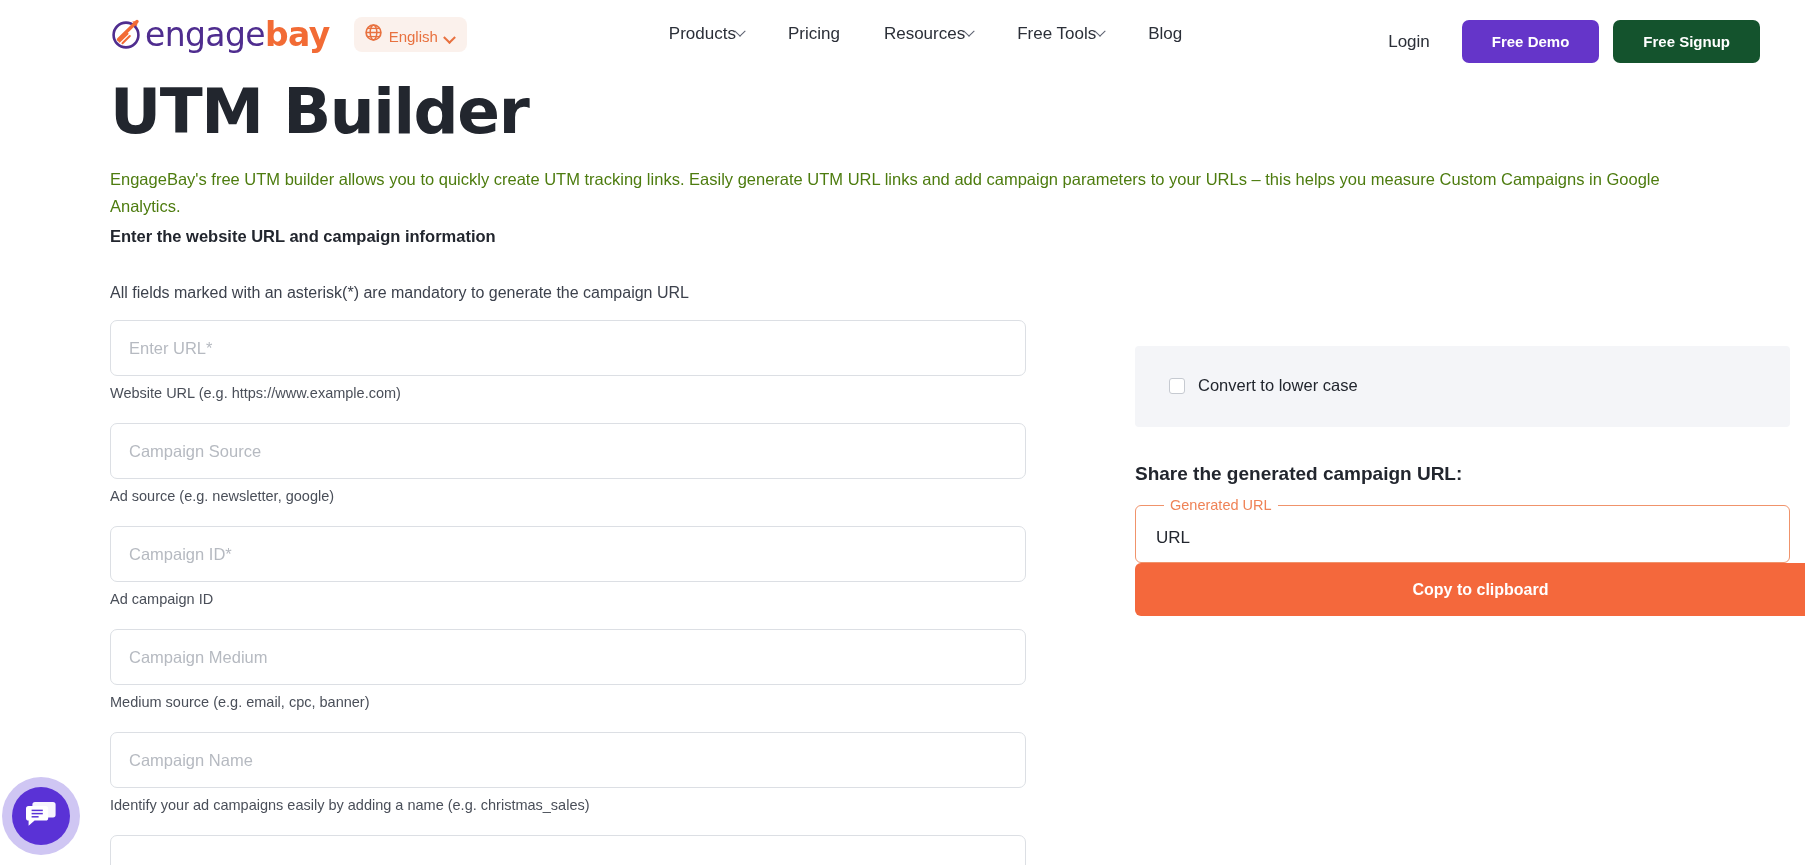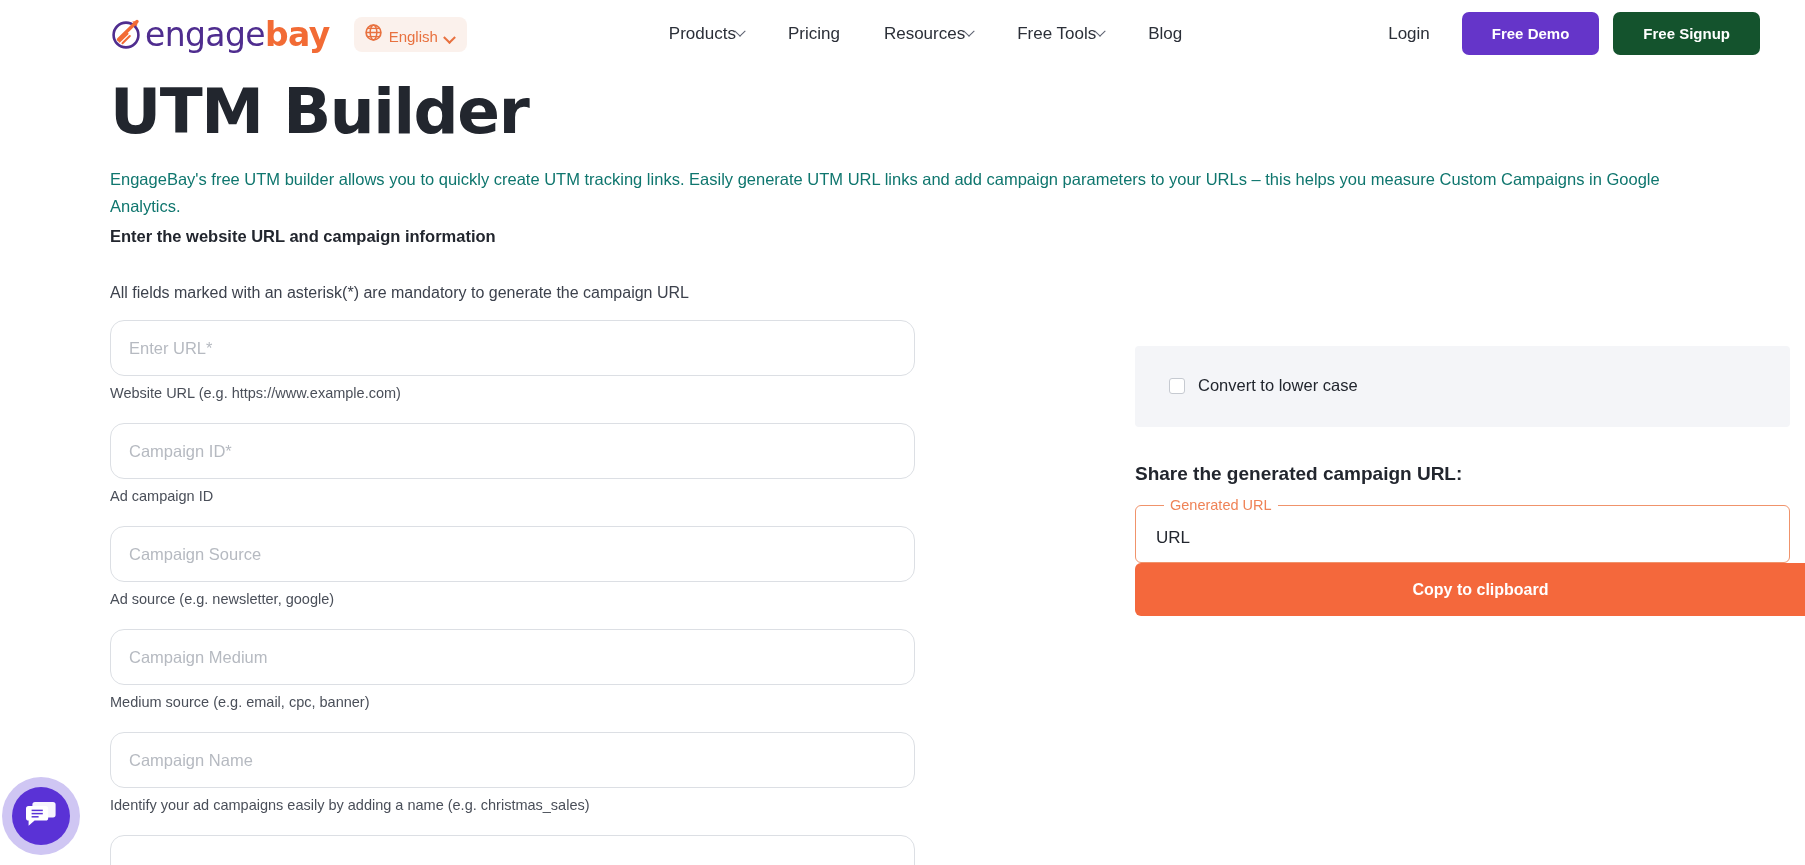--- a/index.html
+++ b/index.html
@@ -92,21 +92,21 @@
     align-items: center;
     padding: 0 22px;
     font-size: 17px;
     color: #2b2f38;
     cursor: pointer;
     white-space: nowrap;
   }
   .header-actions {
     position: absolute;
     right: 45px;
-    top: 12px;
+    top: 20px;
     display: flex;
     align-items: center;
     gap: 14px;
   }
   .btn-login {
     font-size: 17px;
     color: #2b2f38;
     padding: 0 18px;
     cursor: pointer;
   }
@@ -142,21 +142,21 @@
     font-size: 63px;
     font-weight: 700;
     letter-spacing: -1.4px;
     margin: 7px 0 18px 0;
     color: #22262e;
     font-family: "DejaVu Sans", sans-serif;
   }
   .intro {
     font-size: 16.5px;
     line-height: 1.62;
-    color: #0f766e;
+    color: #4d7c0f;
     max-width: 1630px;
     margin: 12px 0 4px 0;
   }
   .intro-strong {
     font-size: 16.5px;
     font-weight: 700;
     color: #22262e;
     margin: 0 0 4px 0;
     line-height: 1.62;
   }
@@ -170,24 +170,24 @@
   .col-right { width: 655px; flex: 0 0 655px; margin-left: 220px; }
 
   .mandatory-note {
     font-size: 16px;
     color: #3d424d;
     margin: 0 0 18px 0;
   }
 
   .field-block { margin-bottom: 8px; }
   .txt-input {
-    width: 805px;
+    width: 916px;
     height: 56px;
     border: 1px solid #dcdfe4;
-    border-radius: 14px;
+    border-radius: 7px;
     background: #fff;
     font-size: 16.5px;
     color: #22262e;
     padding: 0 18px;
     outline: none;
     font-family: "Liberation Sans", sans-serif;
   }
   .txt-input::placeholder { color: #b6bac1; }
   .field-help {
     font-size: 14.5px;
@@ -361,27 +361,27 @@
 
     <div class="col-left">
       <p class="mandatory-note">All fields marked with an asterisk(*) are mandatory to generate the campaign URL</p>
 
       <div class="field-block">
         <input class="txt-input" type="text" placeholder="Enter URL*" style="">
         <div class="field-help">Website URL (e.g. https://www.example.com)</div>
       </div>
 
       <div class="field-block">
+        <input class="txt-input" type="text" placeholder="Campaign Source" style="">
+        <div class="field-help">Ad source (e.g. newsletter, google)</div>
+      </div>
+
+      <div class="field-block">
         <input class="txt-input" type="text" placeholder="Campaign ID*" style="">
         <div class="field-help">Ad campaign ID</div>
-      </div>
-
-      <div class="field-block">
-        <input class="txt-input" type="text" placeholder="Campaign Source" style="">
-        <div class="field-help">Ad source (e.g. newsletter, google)</div>
       </div>
 
       <div class="field-block">
         <input class="txt-input" type="text" placeholder="Campaign Medium" style="">
         <div class="field-help">Medium source (e.g. email, cpc, banner)</div>
       </div>
 
       <div class="field-block">
         <input class="txt-input" type="text" placeholder="Campaign Name" style="">
         <div class="field-help">Identify your ad campaigns easily by adding a name (e.g. christmas_sales)</div>

